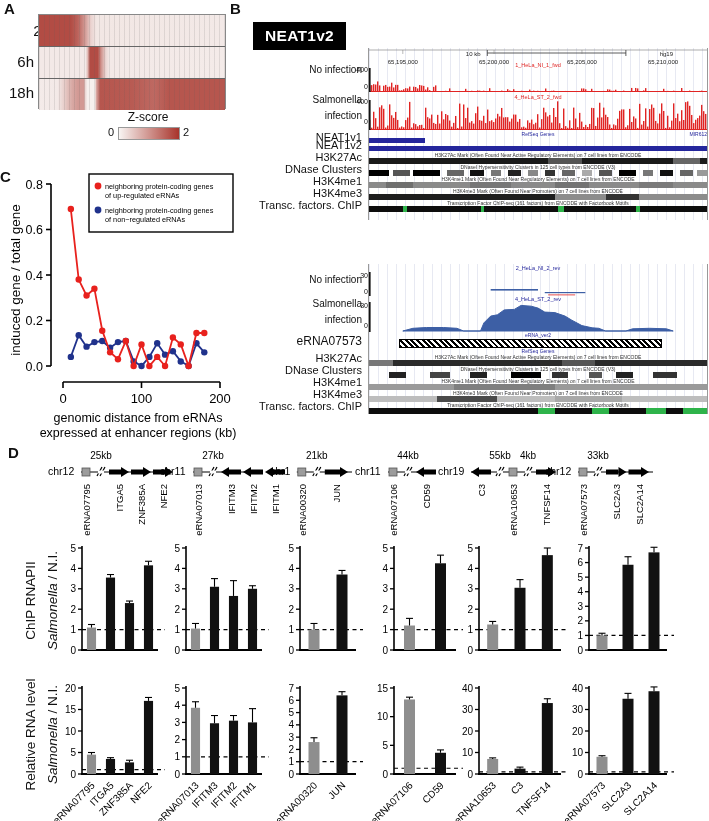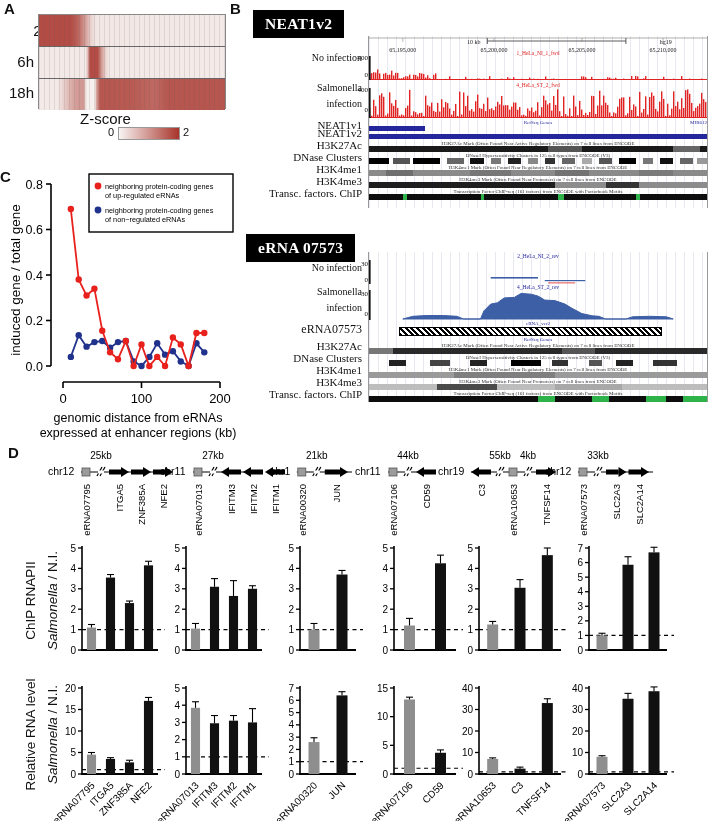--- a/index.html
+++ b/index.html
@@ -5,26 +5,26 @@
   html,body{margin:0;padding:0;background:#fff;}
   #fig{position:relative;width:709px;height:821px;background:#fff;
        font-family:"Liberation Sans","DejaVu Sans",sans-serif;color:#111;overflow:hidden;}
   .pletter{position:absolute;font-size:15px;font-weight:bold;}
   
   #heatmap{position:absolute;left:38px;top:14px;width:186px;height:93px;border:1px solid #888;}
   .hm-row{position:relative;width:100%;height:31px;}
   .hm-row + .hm-row{border-top:1px solid #666;}
   .hm-stripes{position:absolute;inset:0;background:repeating-linear-gradient(90deg,rgba(90,90,90,0.14) 0 1px,rgba(255,255,255,0) 1px 5px);}
   .hm-label{position:absolute;width:32px;text-align:right;font-size:15px;}
-  #cbar-title{position:absolute;left:80px;top:110px;width:120px;font-size:15px;}
+  #cbar-title{position:absolute;left:88px;top:110px;width:120px;text-align:center;font-size:12px;}
   #cbar{position:absolute;left:118px;top:127px;width:60px;height:11px;border:1px solid #999;
         background:linear-gradient(90deg,#f8f5f3,#a8342b);}
   .cbar-num{position:absolute;top:126px;font-size:11px;}
   
-  #panelB{position:absolute;left:232px;top:4px;width:477px;height:414px;font-family:Liberation Serif, serif;}
+  #panelB{position:absolute;left:232px;top:16px;width:477px;height:414px;}
   .btitle{position:absolute;background:#000;color:#fff;font-weight:bold;font-size:15.5px;
           padding:5px 12px;letter-spacing:0.3px;}
   .browser{position:absolute;width:338px;background:#fff;border-left:1px solid #999;border-right:1px solid #999;
            background-image:repeating-linear-gradient(90deg,#e7e9f2 0 1px,rgba(255,255,255,0) 1px 9px);}
   .b-label{position:absolute;right:347px;text-align:right;white-space:nowrap;font-size:10px;}
   .b-label.small{font-size:11px;}
   .b-label.med{font-size:12px;}
   .b-label .it, .italic{font-style:italic;}
   .b-scale{position:absolute;right:341px;font-size:7px;text-align:right;width:20px;}
   .tinyhdr{position:absolute;left:0;width:100%;text-align:center;font-size:5px;line-height:5px;
@@ -503,21 +503,20 @@
     <div class="b-scale" style="top:82px">400</div>
     <div class="b-scale" style="top:102px">0</div>
     <div class="b-label small" style="top:115px">NEAT1v1</div>
     <div class="b-label small" style="top:123px">NEAT1v2</div>
     <div class="b-label small" style="top:135px">H3K27Ac</div>
     <div class="b-label small" style="top:147px">DNase Clusters</div>
     <div class="b-label small" style="top:159px">H3K4me1</div>
     <div class="b-label small" style="top:171px">H3K4me3</div>
     <div class="b-label small" style="top:183px">Transc. factors. ChIP</div>
 
-    <div class="btitle" style="left:14px;top:230px">eRNA 07573</div>
     <div class="browser" id="browser2" style="left:136px;top:248px;height:150px">
         <div class="samplelab" style="top: 2px; color: rgb(36, 38, 156);">2_HeLa_NI_2_rev</div>
         <svg width="338" height="24" style="position:absolute;top:8px;left:0">
           <rect x="0" y="0" width="1.6" height="24" fill="#111"></rect>
           <rect x="121.67999999999999" y="17" width="47.32000000000001" height="1.6" fill="#3d5fa5"></rect>
           <rect x="175.76000000000002" y="20" width="40.559999999999995" height="1.2" fill="#3d5fa5"></rect>
           <rect x="179.14000000000001" y="22.5" width="27.04" height="0.8" fill="#e02423"></rect>
         </svg>
         <div class="samplelab" style="top: 33px; color: rgb(36, 38, 156);">4_HeLa_ST_2_rev</div>
         <svg width="338" height="30" style="position:absolute;top:38px;left:0">

